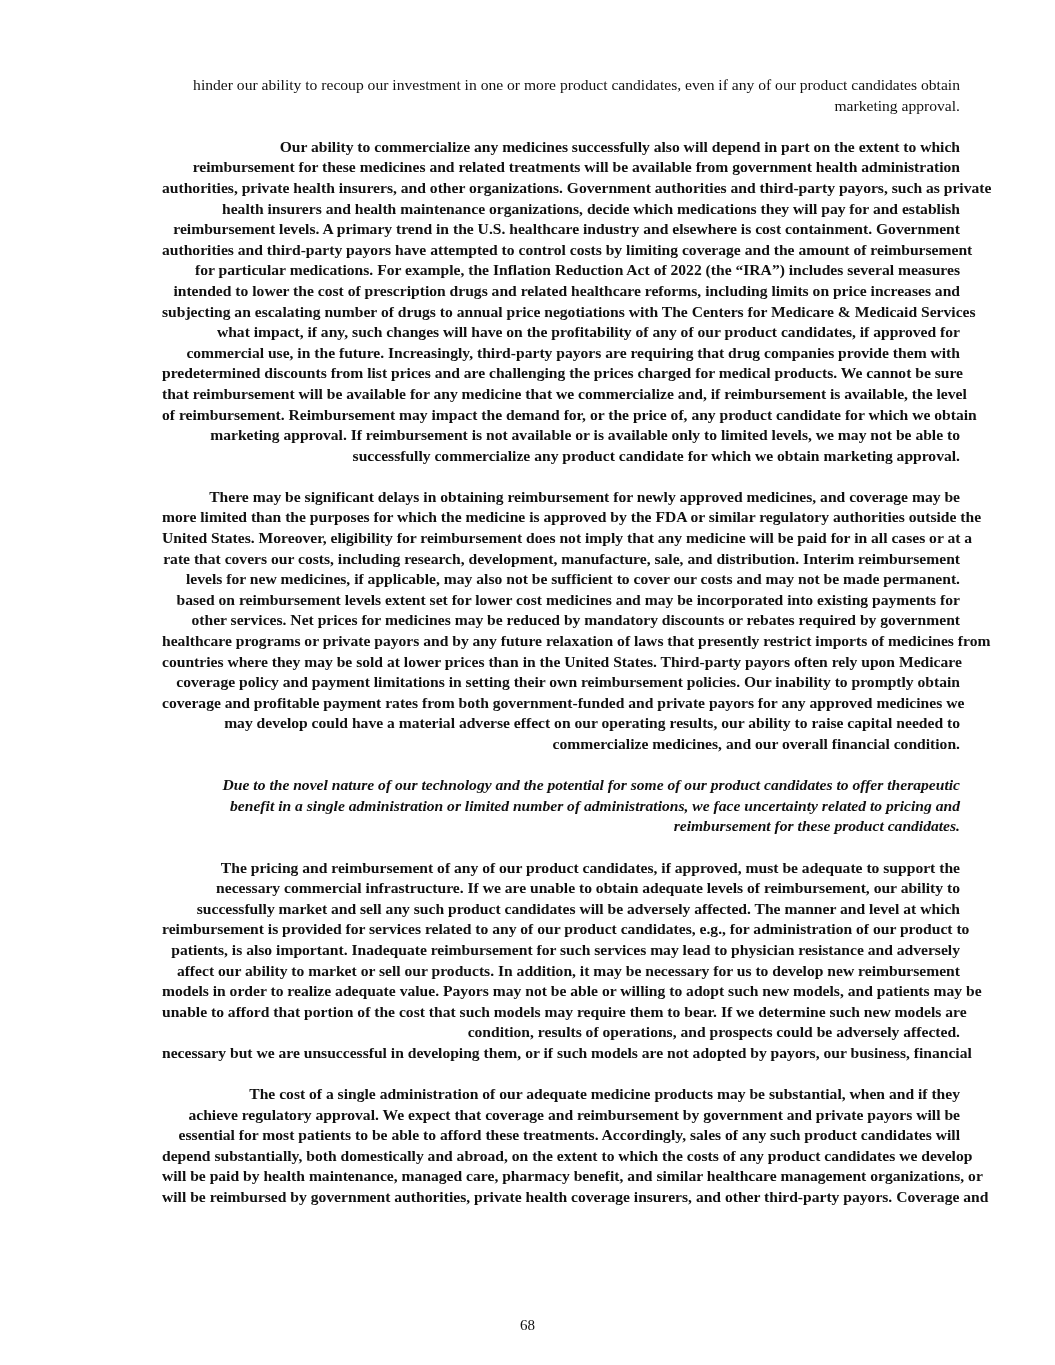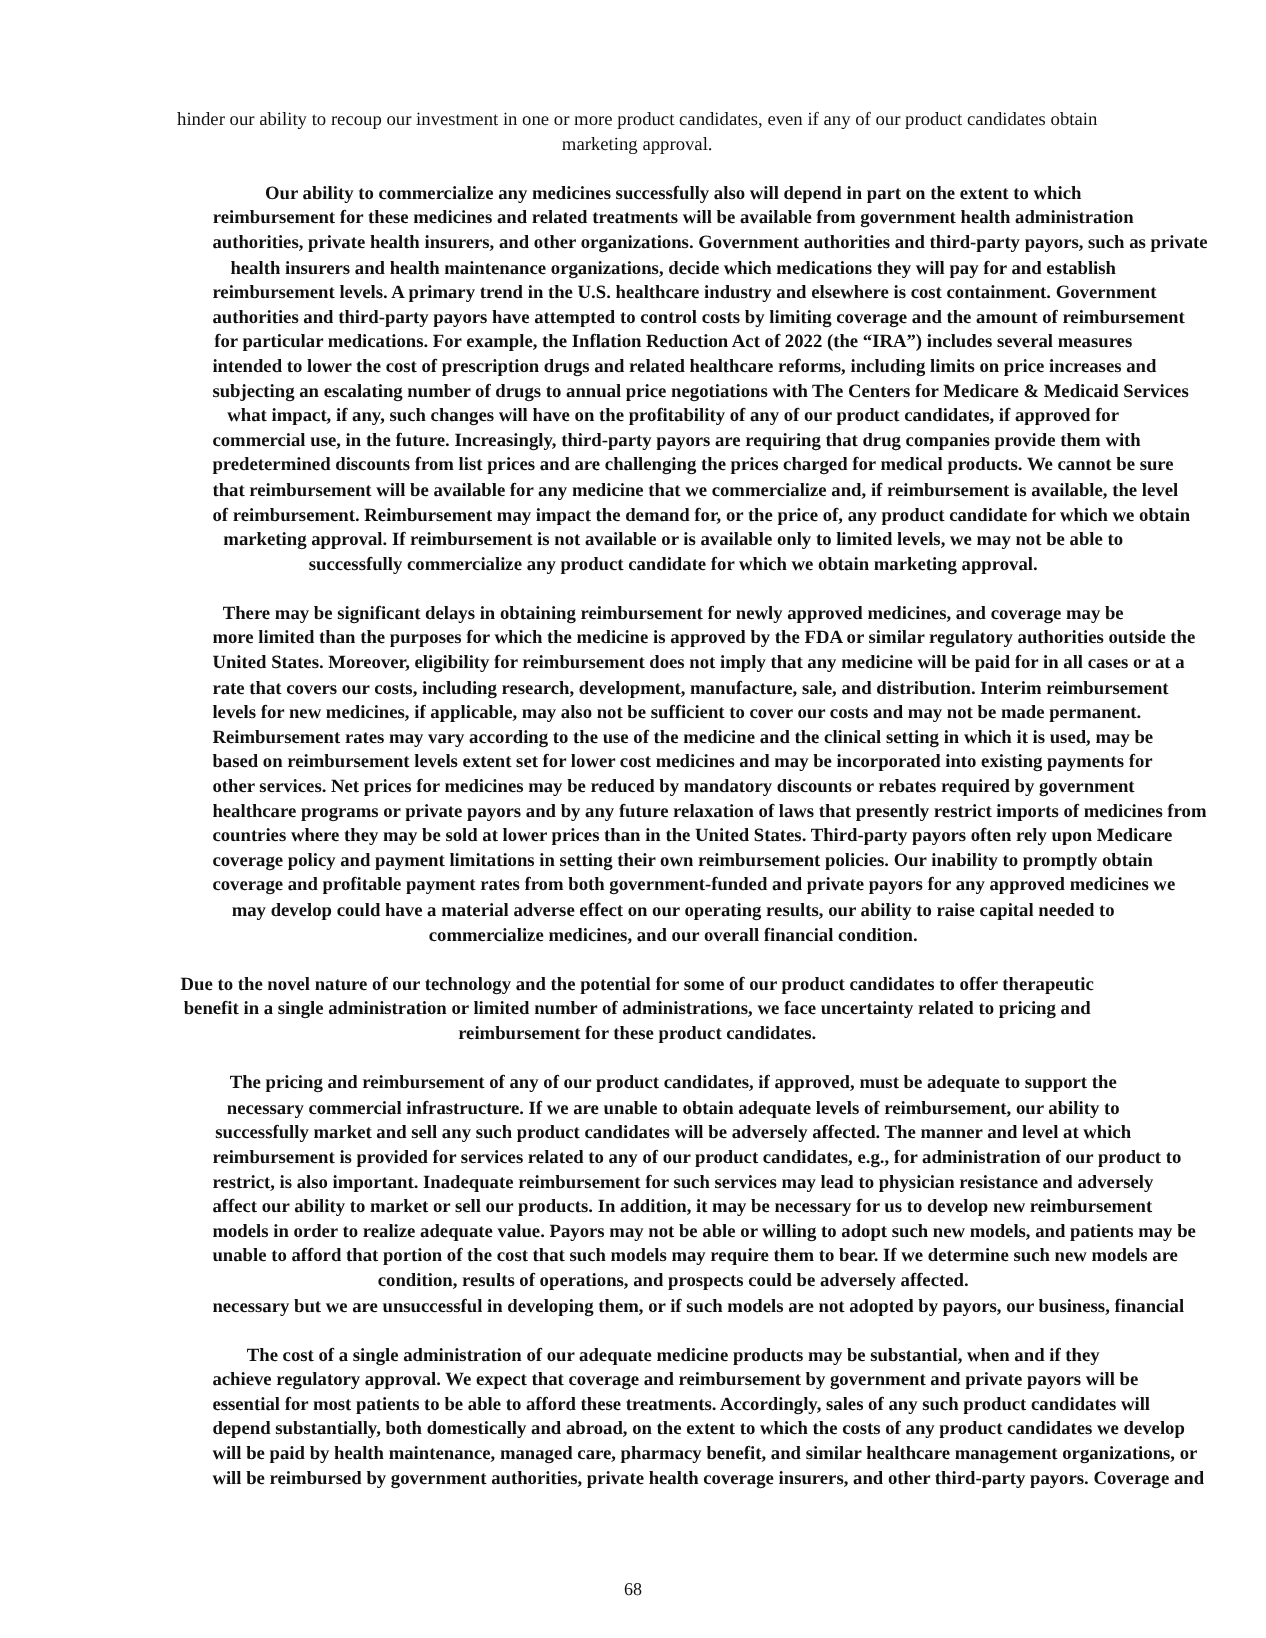--- a/index.html
+++ b/index.html
@@ -17,32 +17,33 @@
       font-size: 15.6px;
       line-height: 20.6px;
     }
     .page {
       position: absolute;
       left: 101px;
       top: 74px;
       width: 860px;
     }
     p {
-      margin: 16px;
-      text-align: center;
+      margin: 1px;
+      text-align: right;
     }
     p.indent {
       text-indent: 60px;
       font-weight: bold;
     }
     .gap {
       margin-top: 20.6px;
     }
     .heading {
       font-weight: bold;
+      font-style: italic;
       margin-top: 20.6px;
     }
     .line {
       display: block;
       white-space: nowrap;
     }
     .page-number {
       position: absolute;
       left: 0;
       width: 1055px;
@@ -76,41 +77,40 @@
       <span class="line">of reimbursement. Reimbursement may impact the demand for, or the price of, any product candidate for which we obtain</span>
       <span class="line">marketing approval. If reimbursement is not available or is available only to limited levels, we may not be able to</span>
       <span class="line">successfully commercialize any product candidate for which we obtain marketing approval.</span>
     </p>
   <p class="indent gap">
       <span class="line">There may be significant delays in obtaining reimbursement for newly approved medicines, and coverage may be</span>
       <span class="line">more limited than the purposes for which the medicine is approved by the FDA or similar regulatory authorities outside the</span>
       <span class="line">United States. Moreover, eligibility for reimbursement does not imply that any medicine will be paid for in all cases or at a</span>
       <span class="line">rate that covers our costs, including research, development, manufacture, sale, and distribution. Interim reimbursement</span>
       <span class="line">levels for new medicines, if applicable, may also not be sufficient to cover our costs and may not be made permanent.</span>
-      <span class="line">Reimbursement rates may vary according to the use of the medicine and the clinical setting in which it is used, may be</span>
       <span class="line">based on reimbursement levels extent set for lower cost medicines and may be incorporated into existing payments for</span>
       <span class="line">other services. Net prices for medicines may be reduced by mandatory discounts or rebates required by government</span>
       <span class="line">healthcare programs or private payors and by any future relaxation of laws that presently restrict imports of medicines from</span>
       <span class="line">countries where they may be sold at lower prices than in the United States. Third-party payors often rely upon Medicare</span>
       <span class="line">coverage policy and payment limitations in setting their own reimbursement policies. Our inability to promptly obtain</span>
       <span class="line">coverage and profitable payment rates from both government-funded and private payors for any approved medicines we</span>
       <span class="line">may develop could have a material adverse effect on our operating results, our ability to raise capital needed to</span>
       <span class="line">commercialize medicines, and our overall financial condition.</span>
     </p>
   <p class="heading">
       <span class="line">Due to the novel nature of our technology and the potential for some of our product candidates to offer therapeutic</span>
       <span class="line">benefit in a single administration or limited number of administrations, we face uncertainty related to pricing and</span>
       <span class="line">reimbursement for these product candidates.</span>
     </p>
   <p class="indent gap">
       <span class="line">The pricing and reimbursement of any of our product candidates, if approved, must be adequate to support the</span>
       <span class="line">necessary commercial infrastructure. If we are unable to obtain adequate levels of reimbursement, our ability to</span>
       <span class="line">successfully market and sell any such product candidates will be adversely affected. The manner and level at which</span>
       <span class="line">reimbursement is provided for services related to any of our product candidates, e.g., for administration of our product to</span>
-      <span class="line">restrict, is also important. Inadequate reimbursement for such services may lead to physician resistance and adversely</span>
+      <span class="line">patients, is also important. Inadequate reimbursement for such services may lead to physician resistance and adversely</span>
       <span class="line">affect our ability to market or sell our products. In addition, it may be necessary for us to develop new reimbursement</span>
       <span class="line">models in order to realize adequate value. Payors may not be able or willing to adopt such new models, and patients may be</span>
       <span class="line">unable to afford that portion of the cost that such models may require them to bear. If we determine such new models are</span>
       <span class="line">condition, results of operations, and prospects could be adversely affected.</span>
       <span class="line">necessary but we are unsuccessful in developing them, or if such models are not adopted by payors, our business, financial</span>
     </p>
   <p class="indent gap">
       <span class="line">The cost of a single administration of our adequate medicine products may be substantial, when and if they</span>
       <span class="line">achieve regulatory approval. We expect that coverage and reimbursement by government and private payors will be</span>
       <span class="line">essential for most patients to be able to afford these treatments. Accordingly, sales of any such product candidates will</span>

